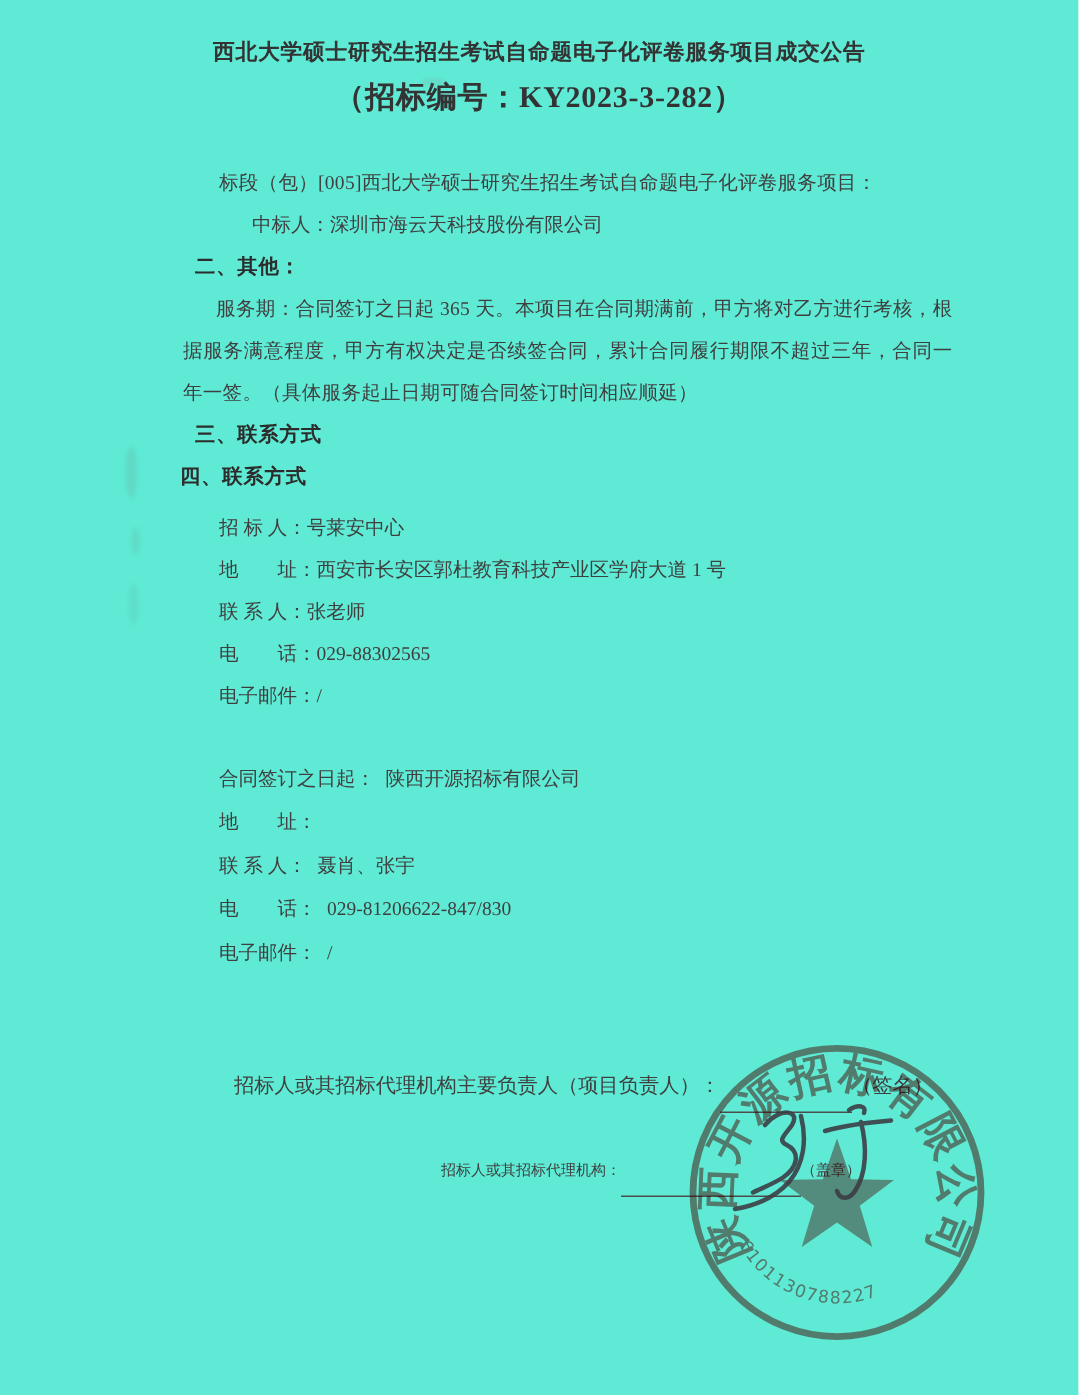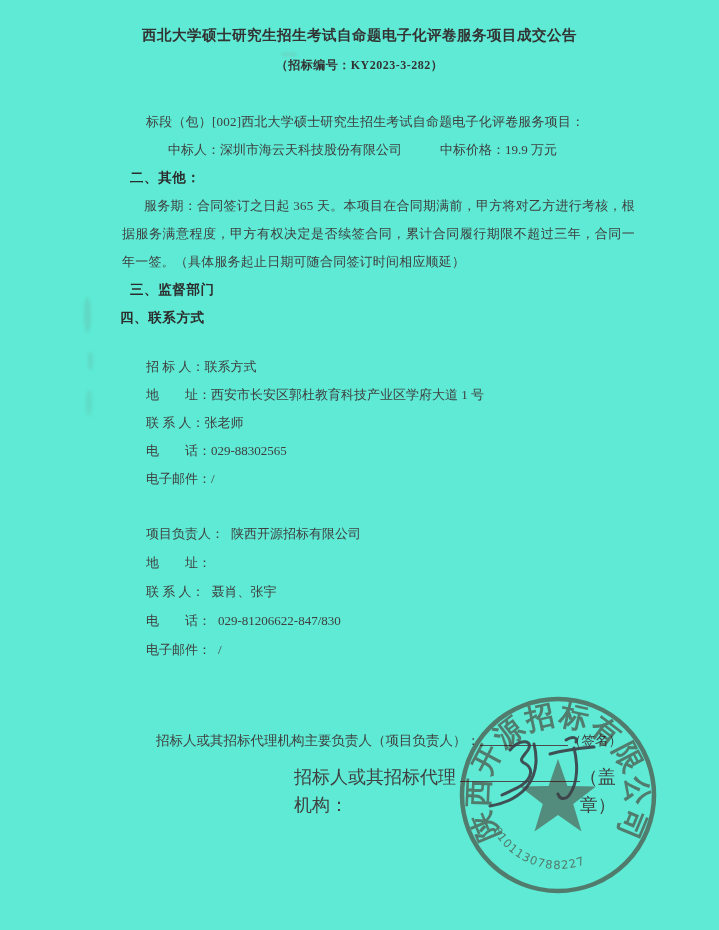--- a/index.html
+++ b/index.html
@@ -14,21 +14,21 @@
   .doc-title{
     padding-top:25px;
     text-align:center;
     font-size:14.5px;line-height:20px;
     font-weight:bold;color:#333;
     letter-spacing:.5px;
   }
   .doc-subtitle{
     margin-top:11px;
     text-align:center;
-    font-size:12px;line-height:19px;
+    font-size:20px;line-height:19px;
     font-weight:bold;color:#333;
     letter-spacing:.5px;
   }
   .content{
     margin:33px 84px 0 122px;
     font-size:13px;line-height:28px;
   }
   .sec-heading{
     margin:0;padding-left:8px;
     font-size:13.5px;font-weight:bold;color:#2c2c2c;
@@ -37,28 +37,28 @@
   .sec-heading.shift-left{padding-left:0;margin-left:-2px;}
   .lot-line{padding-left:24px;letter-spacing:.2px;}
   .winner-row{padding-left:46px;display:flex;}
   .winner-gap{width:38px;flex:none;}
   .para{
     text-align:justify;
     text-indent:22px;
     letter-spacing:.2px;
   }
   .s-body{padding-left:24px;letter-spacing:.2px;}
-  .contact{margin-top:21px;}
+  .contact{margin-top:6px;}
   .contact.agency{margin-top:26px;line-height:29px;}
   .c-row{padding-left:24px;display:flex;}
   .c-row .lbl{white-space:pre;flex:none;}
   .contact.agency .val{margin-left:7px;}
-  .footer-line{display:flex;align-items:flex-start;}
+  .footer-line{display:flex;align-items:flex-end;font-family:Liberation Mono, monospace;}
   .footer-line.principal{margin-top:63px;padding-left:34px;font-size:13.5px;}
-  .footer-line.org{margin-top:8px;padding-left:172px;font-size:18px;}
+  .footer-line.org{margin-top:28px;padding-left:172px;font-size:10px;}
   .uline{
     display:inline-block;height:16px;flex:none;
     border-bottom:1px solid #4c4c4c;
     transform:translateY(2px);
   }
   .uline.sig{width:88px;}
   .uline.stamp{width:120px;}
   .seal-svg{
     position:absolute;left:456px;top:693px;
     width:206px;height:206px;
@@ -85,38 +85,37 @@
   <div class="smudge a"></div>
   <div class="smudge b"></div>
   <div class="smudge c"></div>
   <div class="smudge d"></div>
 
   <div class="doc-title">西北大学硕士研究生招生考试自命题电子化评卷服务项目成交公告</div>
   <div class="doc-subtitle">（招标编号：KY2023-3-282）</div>
 
   <div class="content">
 
-    <div class="lot-line">标段（包）[002]西北大学硕士研究生招生考试自命题电子化评卷服务项目：</div>
+    <div class="lot-line">标段（包）[005]西北大学硕士研究生招生考试自命题电子化评卷服务项目：</div>
     <div class="winner-row">
       <span><span>中标人：</span><span>深圳市海云天科技股份有限公司</span></span>
       <span class="winner-gap"></span>
-      <span><span>中标价格：</span><span>19.9 万元</span></span>
     </div>
 
     <div class="sec-heading">二、其他：</div>
     <div class="para">服务期：合同签订之日起 365 天。本项目在合同期满前，甲方将对乙方进行考核，根据服务满意程度，甲方有权决定是否续签合同，累计合同履行期限不超过三年，合同一年一签。（具体服务起止日期可随合同签订时间相应顺延）</div>
 
-    <div class="sec-heading">三、监督部门</div>
+    <div class="sec-heading">三、联系方式</div>
 
     <div class="sec-heading shift-left">四、联系方式</div>
 
     <div class="contact tenderer">
       <div class="c-row">
         <span class="lbl">招 标 人：</span>
-        <span class="val">联系方式</span>
+        <span class="val">号莱安中心</span>
       </div>
       <div class="c-row">
         <span class="lbl">地　　址：</span>
         <span class="val">西安市长安区郭杜教育科技产业区学府大道 1 号</span>
       </div>
       <div class="c-row">
         <span class="lbl">联 系 人：</span>
         <span class="val">张老师</span>
       </div>
       <div class="c-row">
@@ -124,21 +123,21 @@
         <span class="val">029-88302565</span>
       </div>
       <div class="c-row">
         <span class="lbl">电子邮件：</span>
         <span class="val">/</span>
       </div>
     </div>
 
     <div class="contact agency">
       <div class="c-row">
-        <span class="lbl">项目负责人：</span>
+        <span class="lbl">合同签订之日起：</span>
         <span class="val">陕西开源招标有限公司</span>
       </div>
       <div class="c-row">
         <span class="lbl">地　　址：</span>
       </div>
       <div class="c-row">
         <span class="lbl">联 系 人：</span>
         <span class="val">聂肖、张宇</span>
       </div>
       <div class="c-row">

